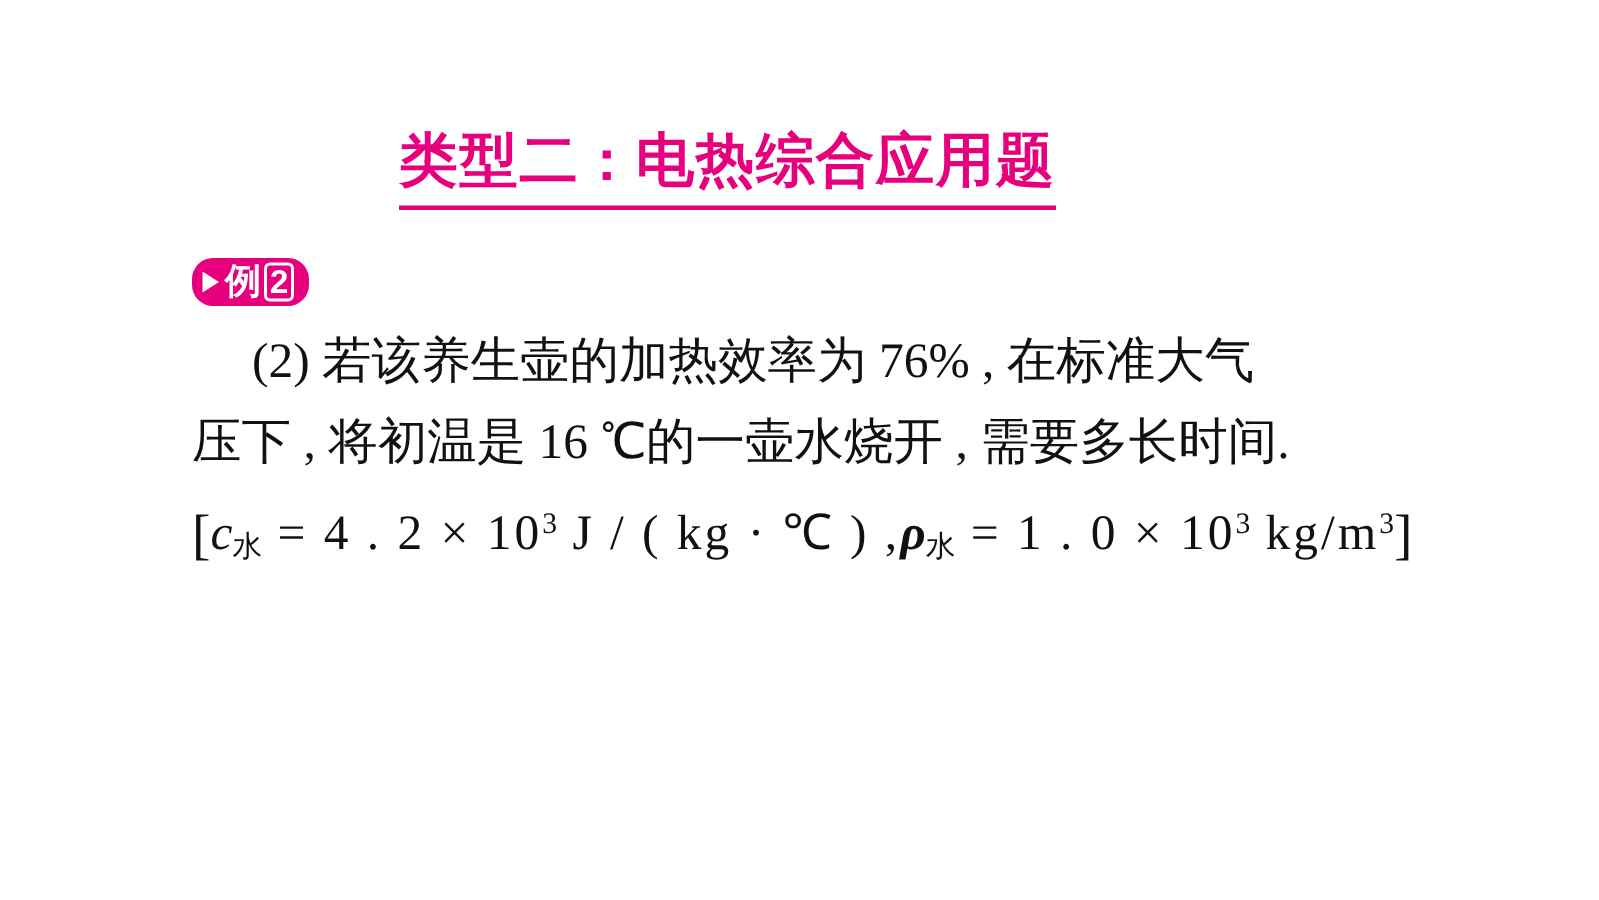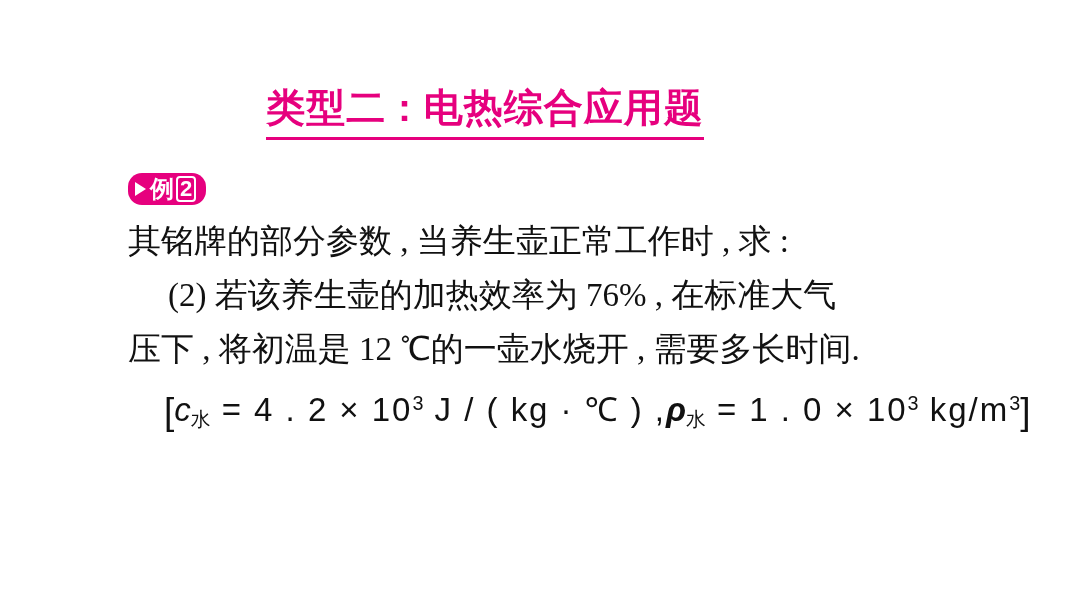--- a/index.html
+++ b/index.html
@@ -90,22 +90,21 @@
     font-size: 22px;
     line-height: 1;
     border: 2px solid #ffffff;
     border-radius: 4px;
     padding: 0 2px;
     margin-left: 2px;
   }
 
   
   .math {
-    font-family: Liberation Sans, sans-serif;
-    margin-left: 36px;
+    font-family: Liberation Serif, serif;
   }
   .ital {
     font-style: italic;
   }
   .bold-ital {
     font-style: italic;
     font-weight: bold;
   }
   sub {
     font-size: 0.6em;
@@ -130,25 +129,24 @@
   <div class="body-block">
 
     <p class="para">
       <span class="badge">
         <span class="tri"></span>
         <span class="btext">例</span>
         <span class="bnum">2</span>
       </span>
     </p>
 
-    <p class="para">其铭牌的部分参数 , 当养生壶正常工作时 , 求 :</p>
 
 
     <p class="para indent">(2) 若该养生壶的加热效率为 76% , 在标准大气</p>
 
-    <p class="para">压下 , 将初温是 12 ℃的一壶水烧开 , 需要多长时间.</p>
+    <p class="para">压下 , 将初温是 16 ℃的一壶水烧开 , 需要多长时间.</p>
 
     <p class="para math">
       <span class="brk">[</span><span class="ital">c</span><sub>水</sub><span class="sp"> = 4 . 2 × 10</span><sup>3</sup><span class="sp"> J / ( kg · ℃ ) ,</span><span class="bold-ital">ρ</span><sub>水</sub><span class="sp"> = 1 . 0 × 10</span><sup>3</sup><span class="sp"> kg/m</span><sup>3</sup><span class="brk">]</span>
     </p>
 
   </div>
 </div>
 
 </body></html>

